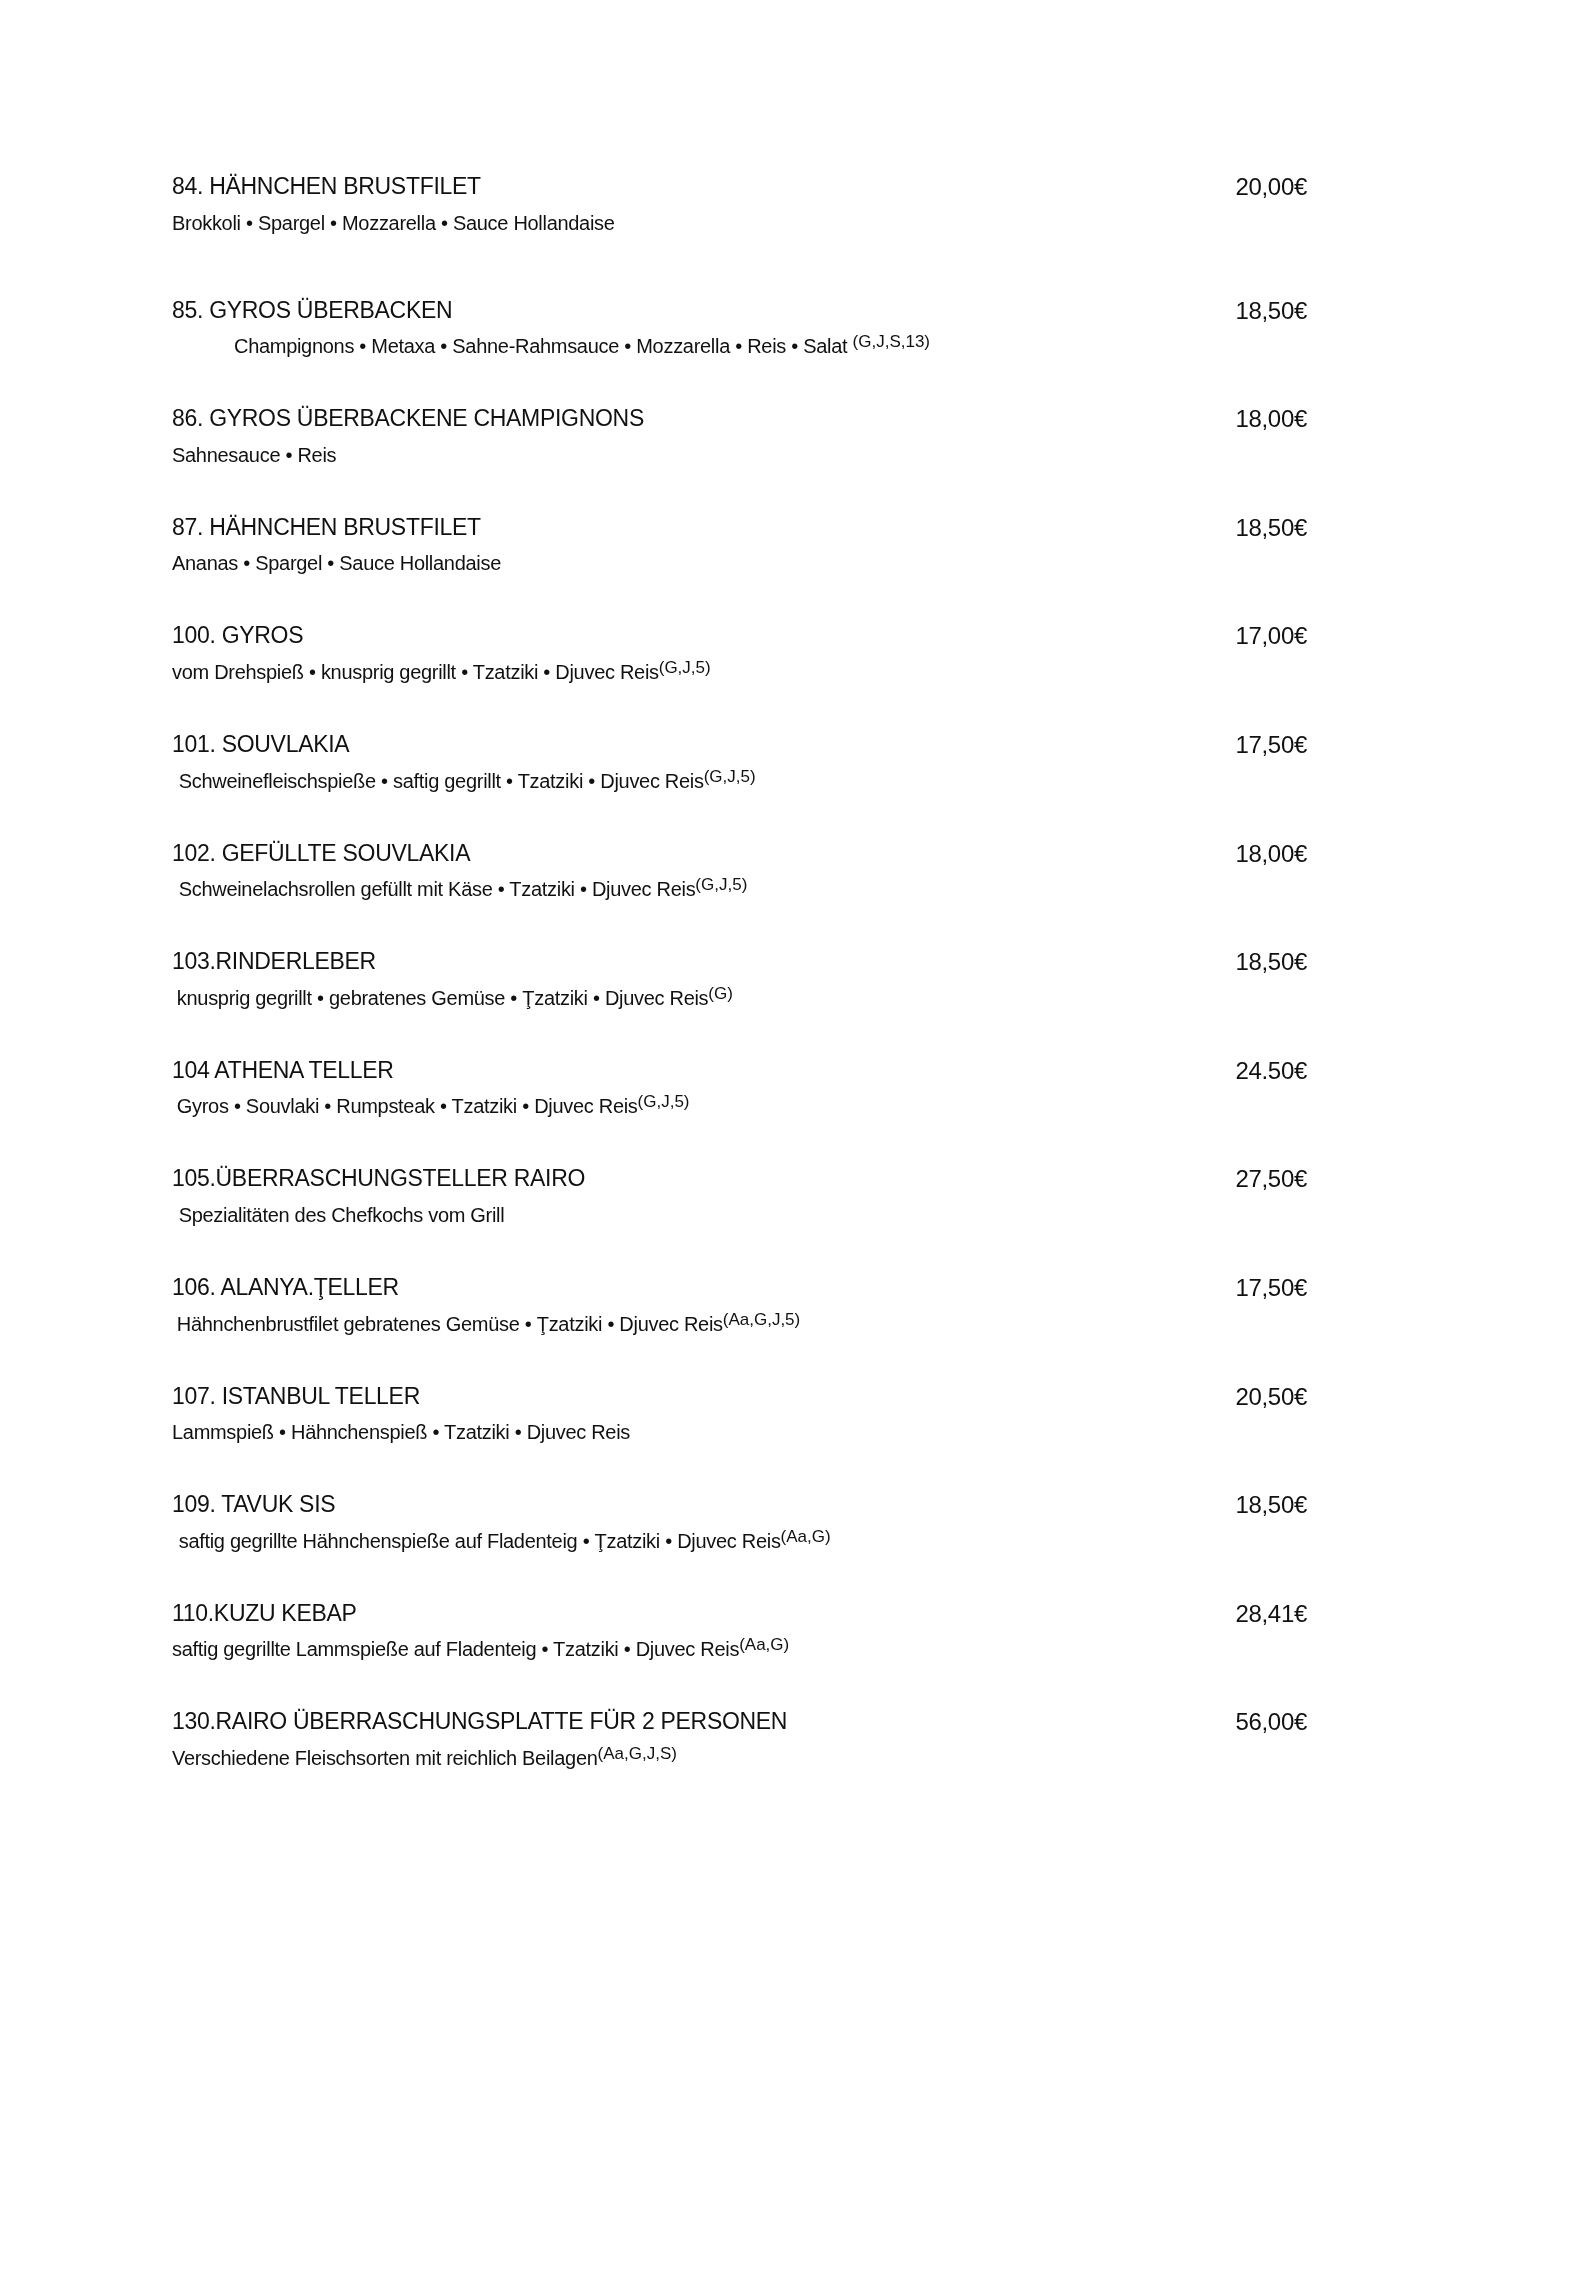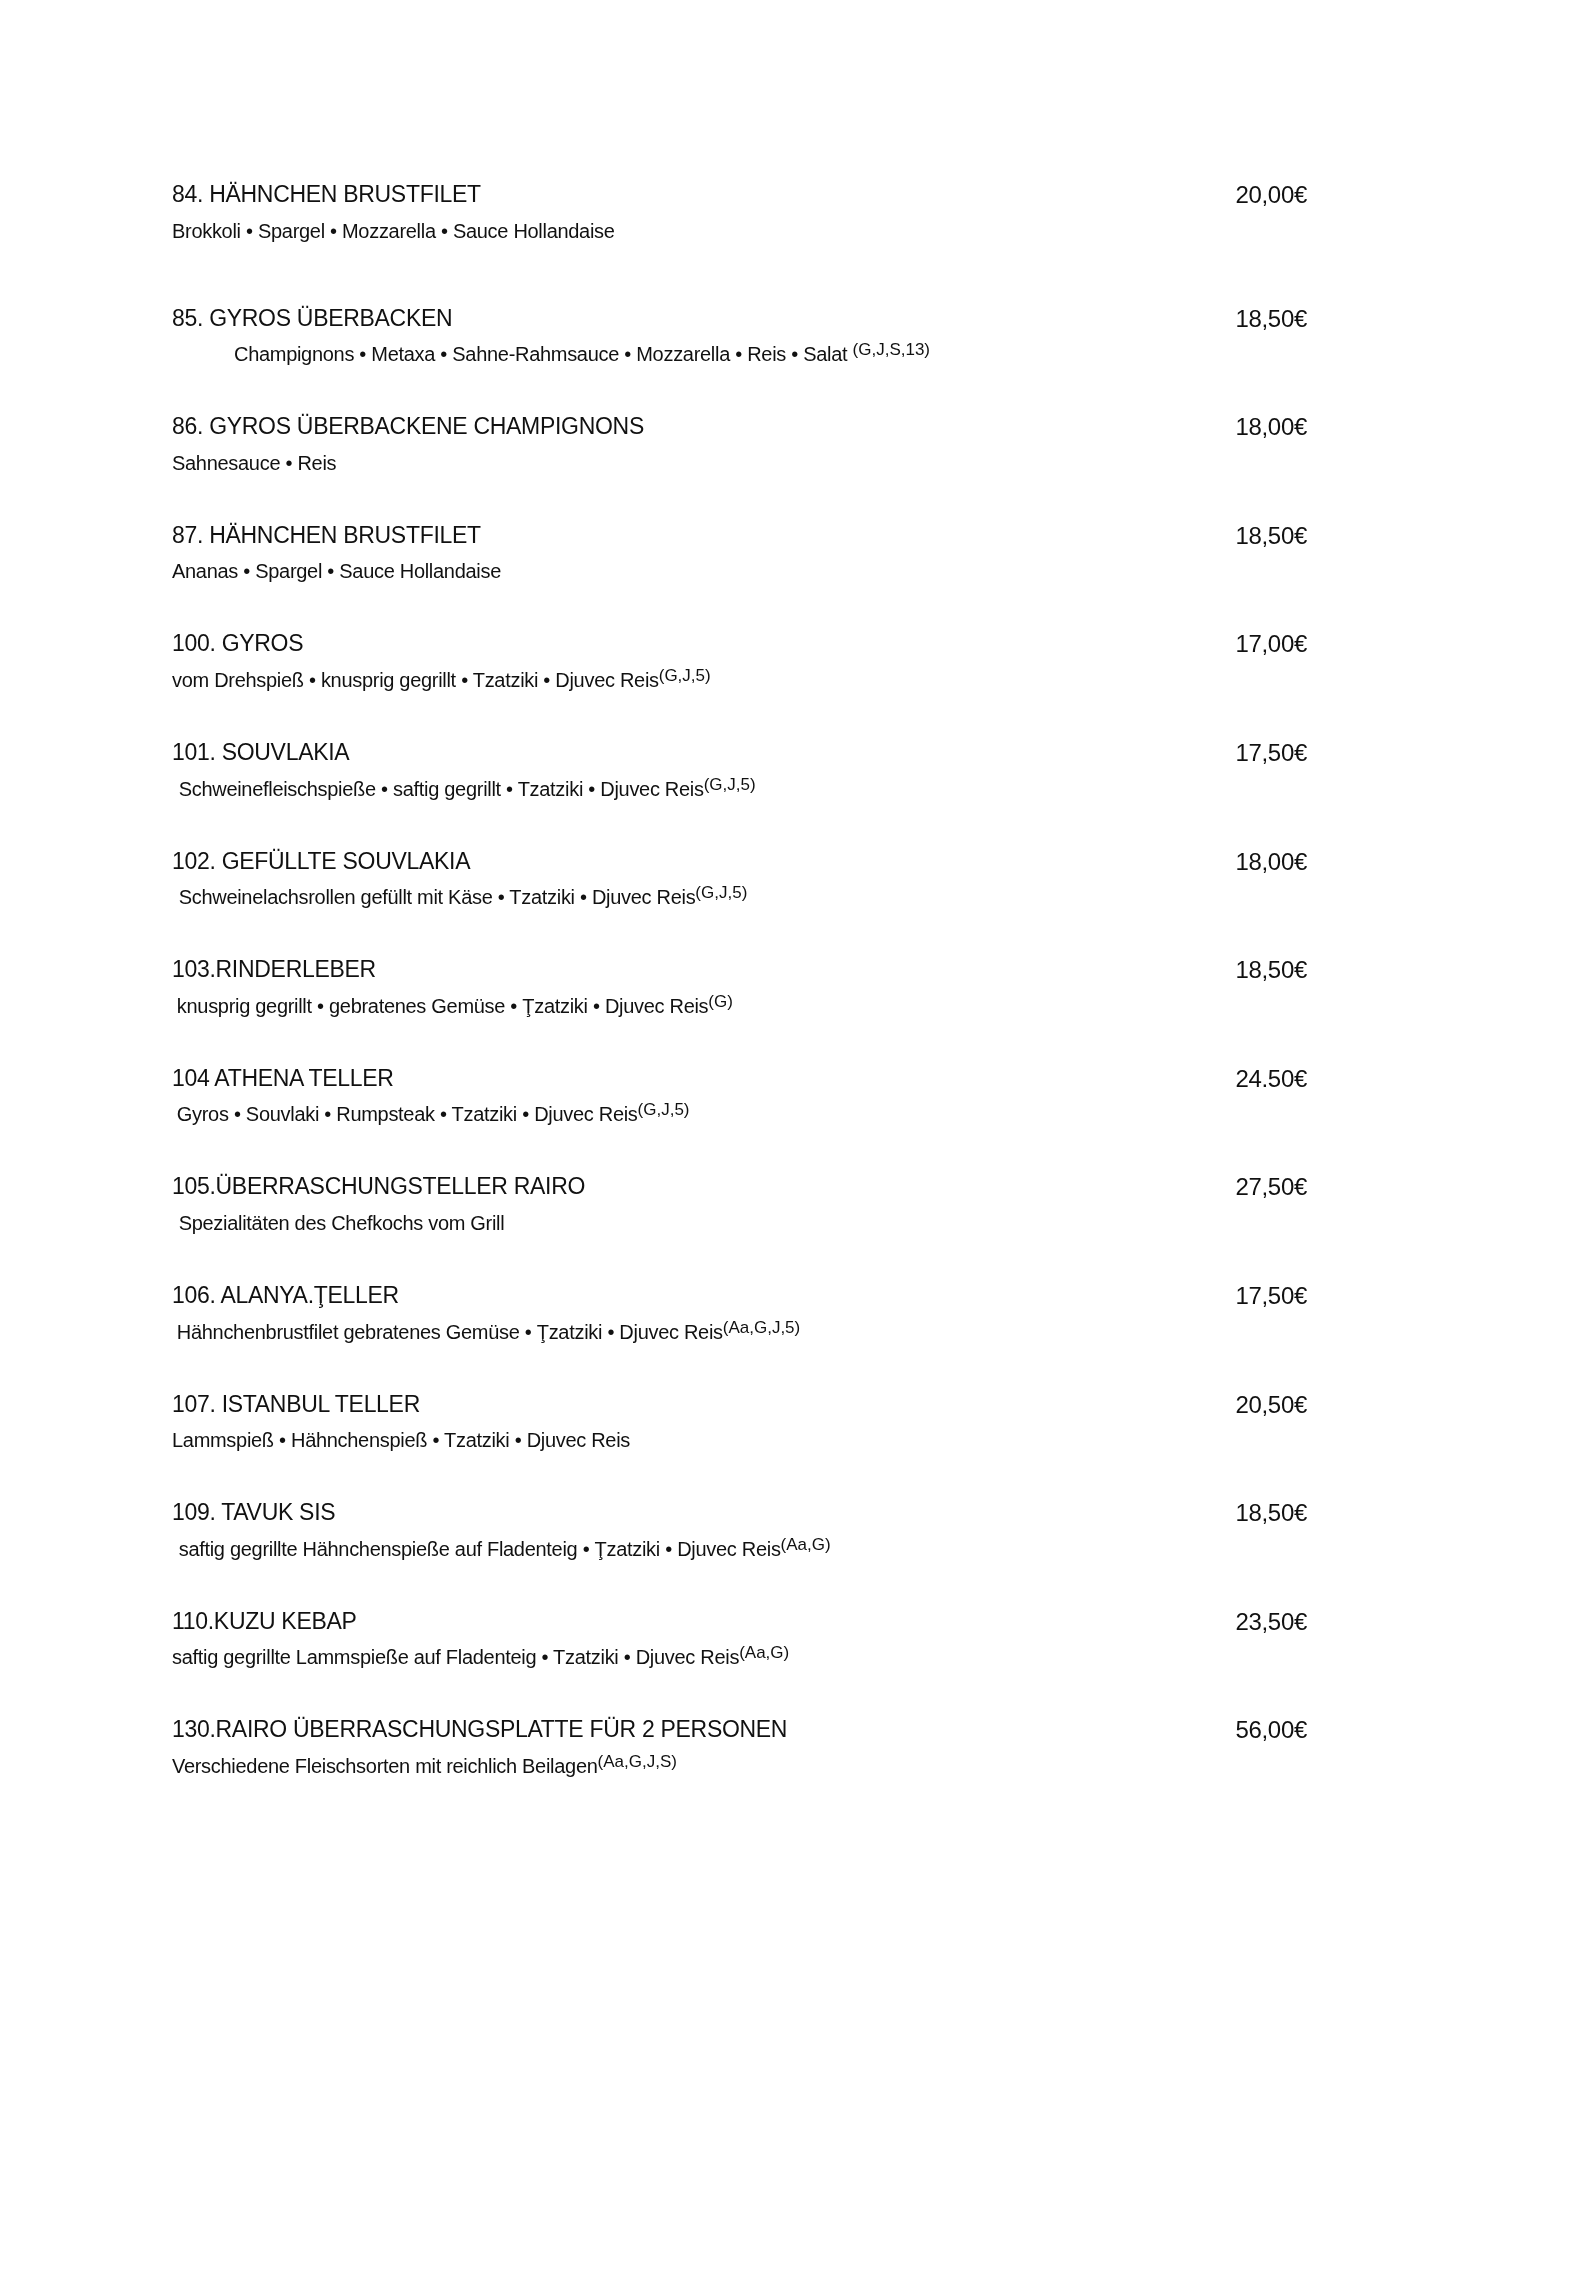--- a/index.html
+++ b/index.html
@@ -9,21 +9,20 @@
     height:2295px;
     background:#ffffff;
     color:#111111;
     font-family:"Liberation Sans", sans-serif;
     overflow:hidden;
     box-sizing:border-box;
   }
   .content{
     box-sizing:border-box;
     padding:172px 286px 0 172px;
-    margin-top:8px;
   }
   .menu-item{
     display:flex;
     justify-content:space-between;
     align-items:flex-start;
     margin-bottom:44px;
   }
   .menu-section.top .menu-item:first-child{ margin-bottom:59px; }
   .item-main{ flex:1 1 auto; min-width:0; }
   .item-title{
@@ -174,21 +173,21 @@
       <div class="item-desc" style="padding-left: 6.7px;"><span class="desc-text">saftig gegrillte Hähnchenspieße auf Fladenteig • Ţzatziki • Djuvec Reis</span><sup class="allergens">(Aa,G)</sup></div>
     </div>
     <div class="item-price">18,50€</div>
   </div>
 
   <div class="menu-item">
     <div class="item-main">
       <div class="item-title">110.KUZU KEBAP</div>
       <div class="item-desc" style="padding-left: 0px;"><span class="desc-text">saftig gegrillte Lammspieße auf Fladenteig • Tzatziki • Djuvec Reis</span><sup class="allergens">(Aa,G)</sup></div>
     </div>
-    <div class="item-price">23,50€</div>
+    <div class="item-price">28,41€</div>
   </div>
 
   <div class="menu-item">
     <div class="item-main">
       <div class="item-title">130.RAIRO ÜBERRASCHUNGSPLATTE FÜR 2 PERSONEN</div>
       <div class="item-desc" style="padding-left: 0px;"><span class="desc-text">Verschiedene Fleischsorten mit reichlich Beilagen</span><sup class="allergens">(Aa,G,J,S)</sup></div>
     </div>
     <div class="item-price">56,00€</div>
   </div>
 </section>

